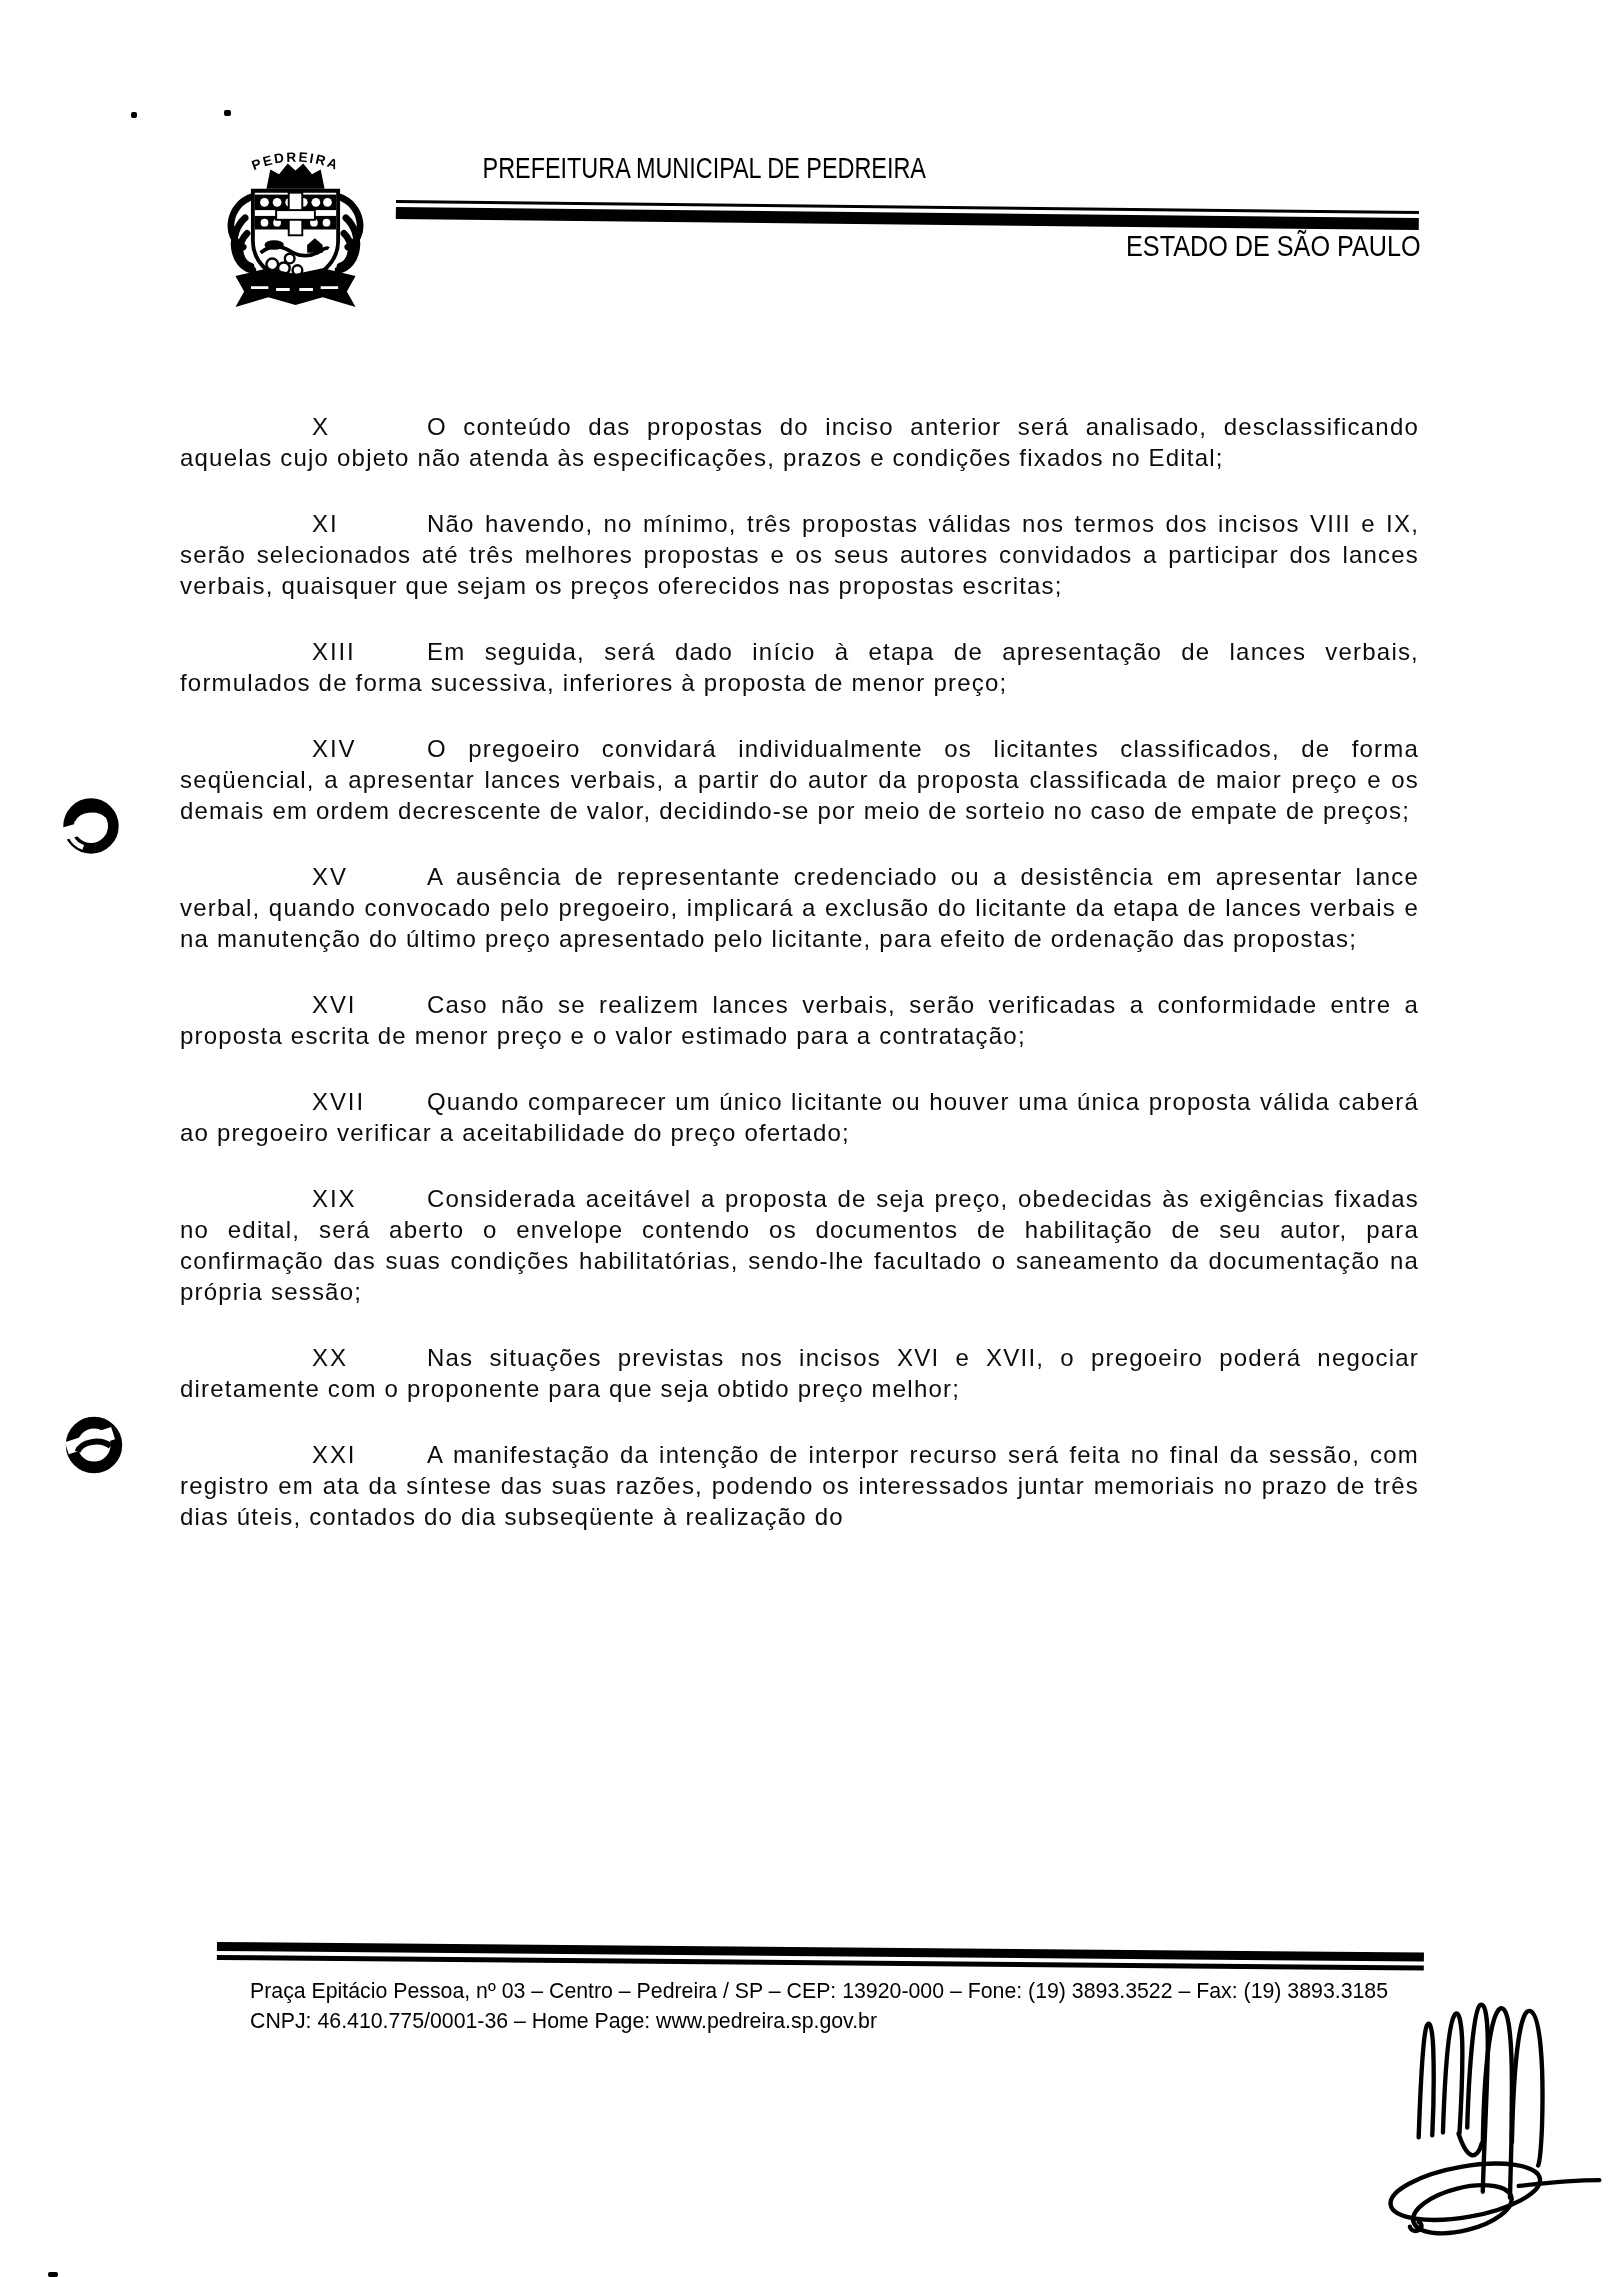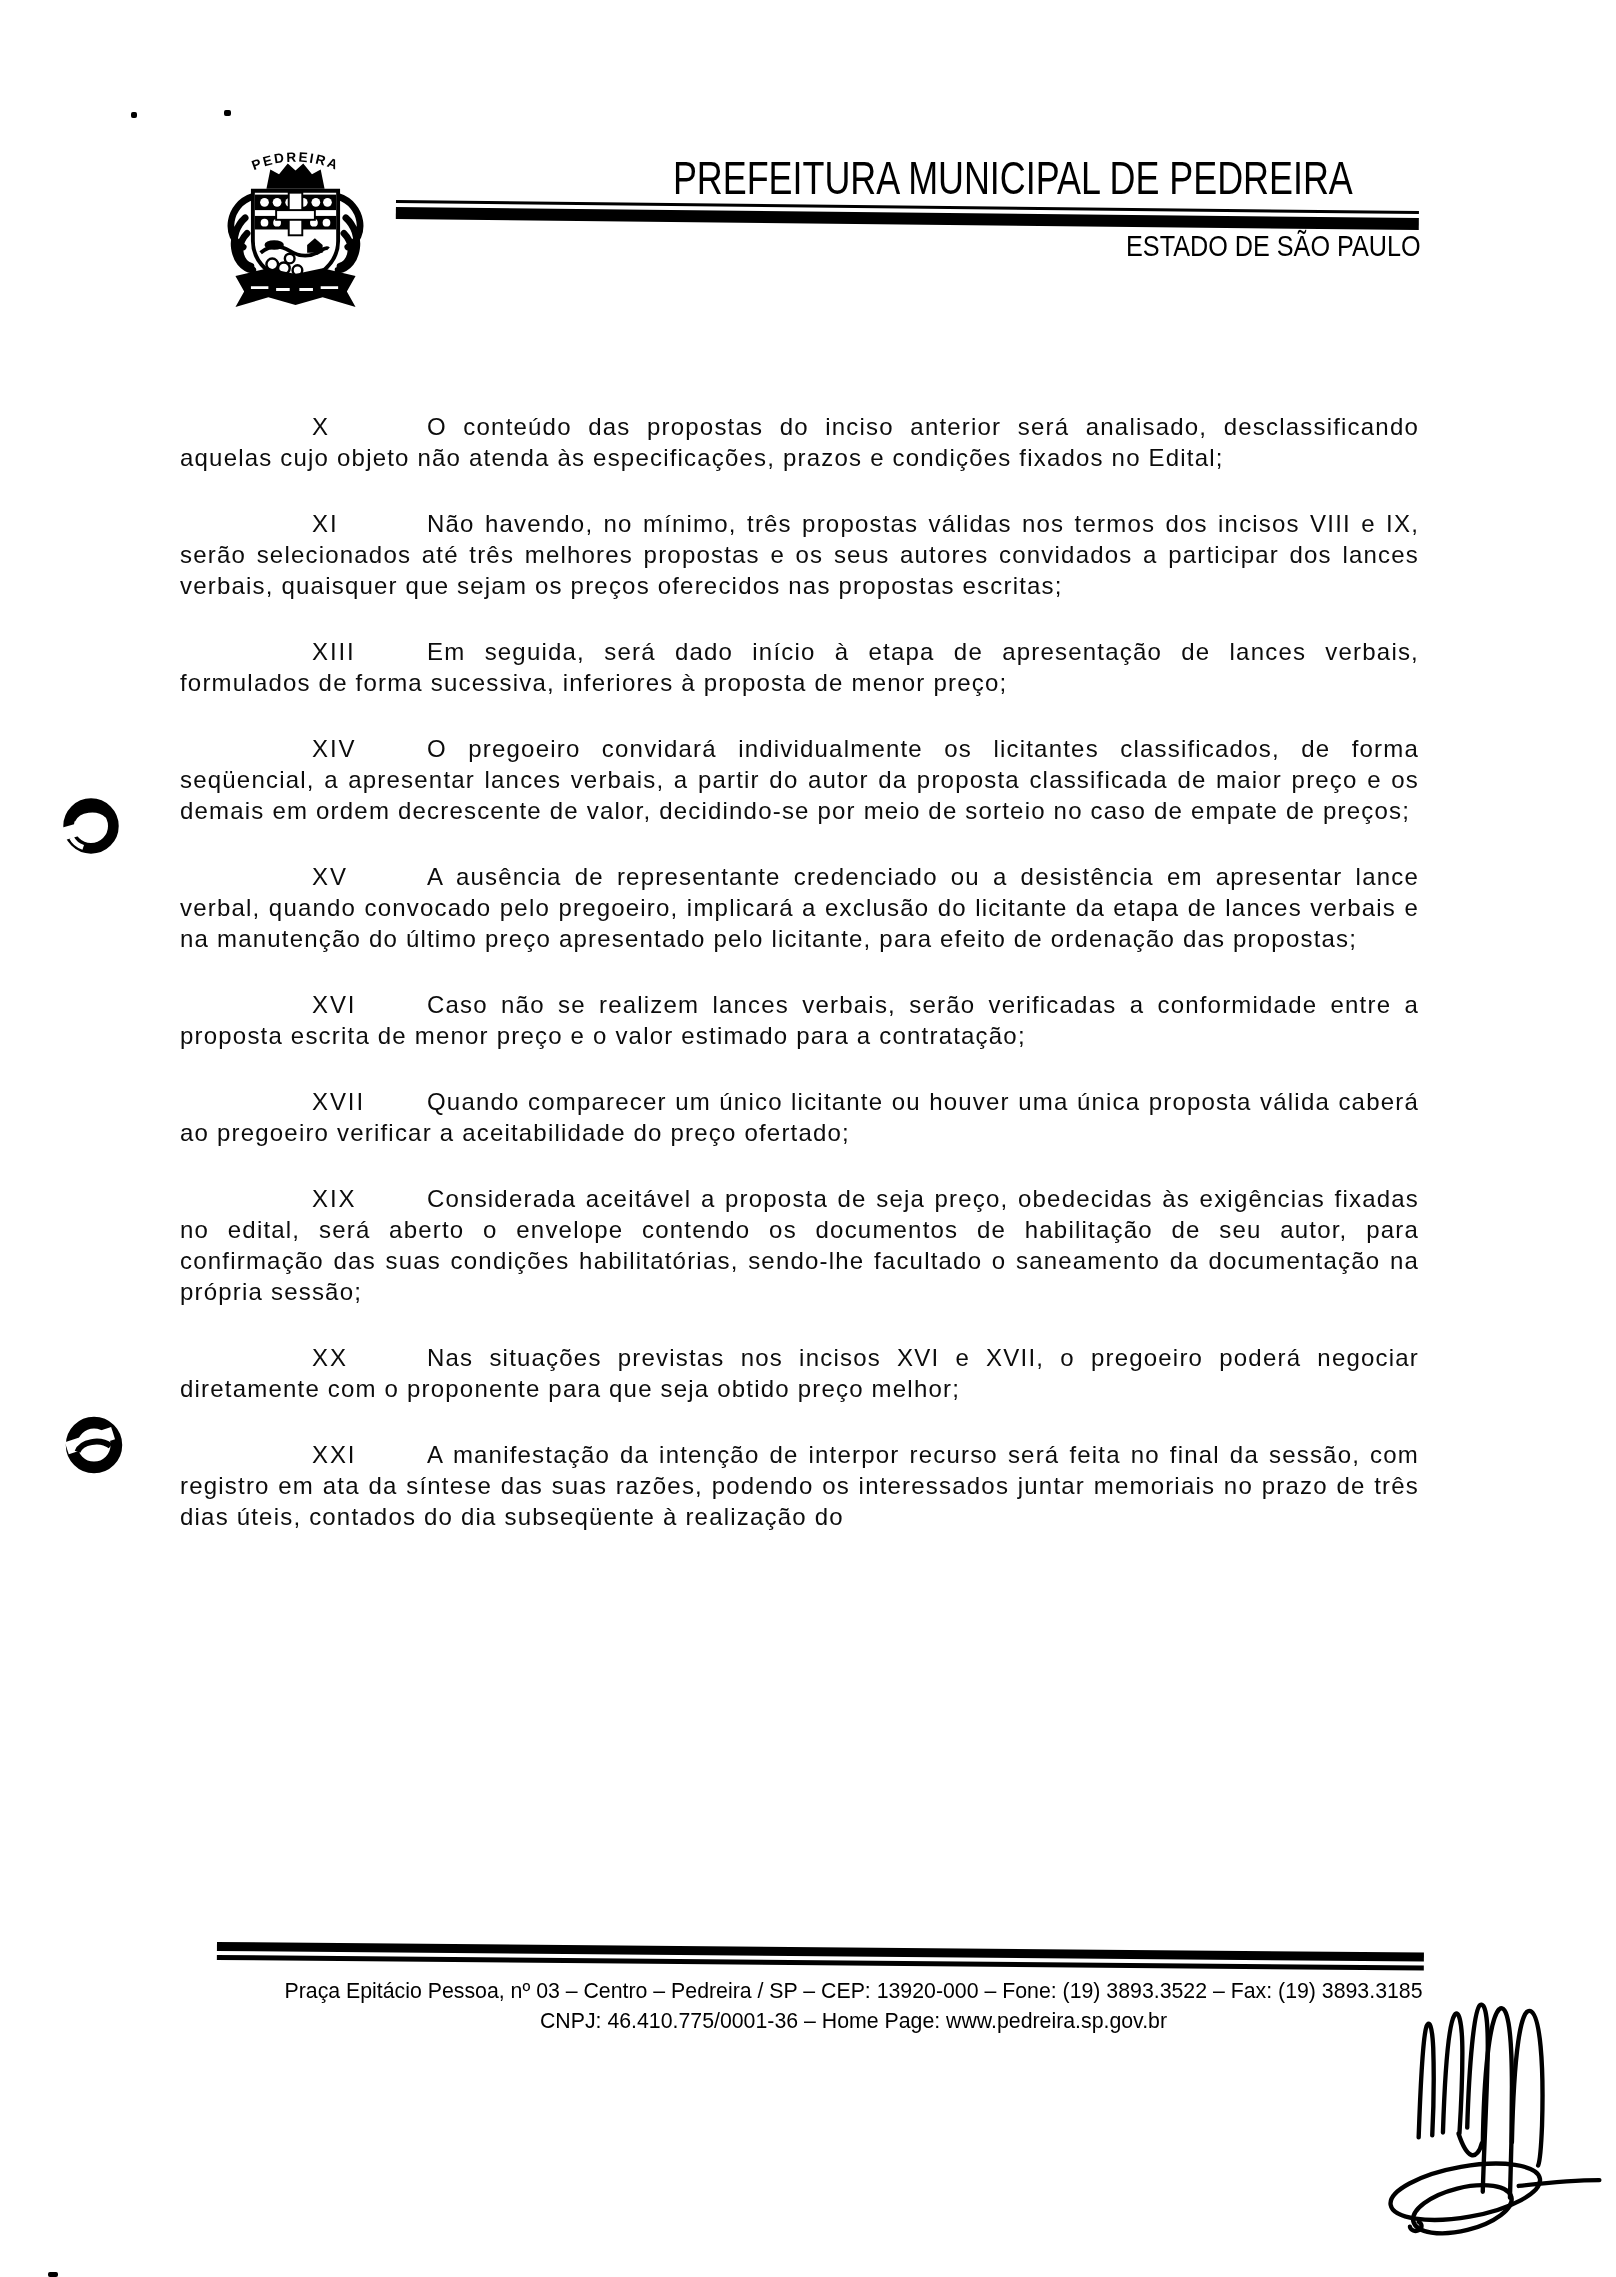--- a/index.html
+++ b/index.html
@@ -3,22 +3,22 @@
 <meta charset="utf-8">
 <style>
   html,body{margin:0;padding:0;background:#e8e8e8;}
   .page{
     position:relative;width:1617px;height:2277px;margin:0 auto;
     background:#ffffff;overflow:hidden;color:#0a0a0a;
     font-family:"Liberation Sans", sans-serif;
   }
   
   .hdr-title{
-    position:absolute;left:420px;top:151px;width:1029px;text-align:right;
-    font-size:46px;font-weight:400;color:#000;white-space:nowrap;
+    position:absolute;left:420px;top:151px;width:1029px;text-align:left;
+    font-size:30px;font-weight:400;color:#000;white-space:nowrap;
   }
   .hdr-title .squeeze{display:inline-block;transform:scaleX(0.78);transform-origin:center;}
   .hdr-rule{position:absolute;left:396px;top:200px;width:1023px;transform:rotate(0.62deg);transform-origin:0 0;}
   .hdr-rule .r1{height:2.9px;background:#000;}
   .hdr-rule .r2{height:12.6px;background:#000;margin-top:3.9px;}
   .hdr-sub{
     position:absolute;left:420px;top:229px;width:1029px;text-align:right;
     font-size:30px;font-weight:400;color:#000;white-space:nowrap;
   }
   .hdr-sub .squeeze{display:inline-block;transform:scaleX(0.84);transform-origin:center;}
@@ -28,21 +28,21 @@
     font-size:24px;line-height:31px;letter-spacing:1.2px;
     text-align:justify;color:#0c0c0c;
   }
   .doc-body p{margin:0 17px 35px 0;}
   .num{display:inline-block;margin-left:132px;width:115px;letter-spacing:1.9px;}
   
   .ftr-rule{position:absolute;left:217px;top:1942px;width:1207px;transform:rotate(0.5deg);transform-origin:0 0;}
   .ftr-rule .r1{height:8.7px;background:#000;}
   .ftr-rule .r2{height:5.8px;background:#000;margin-top:3.9px;}
   .ftr-text{
-    position:absolute;left:250px;top:1976px;width:1207px;text-align:center;
+    position:absolute;left:250px;top:1976px;width:1207px;text-align:left;
     font-size:21.3px;line-height:30px;color:#000;
   }
   
   .dot{position:absolute;background:#000;border-radius:1.9px;}
   .abs{position:absolute;}
   svg{display:block;}
 </style>
 </head>
 <body>
 

